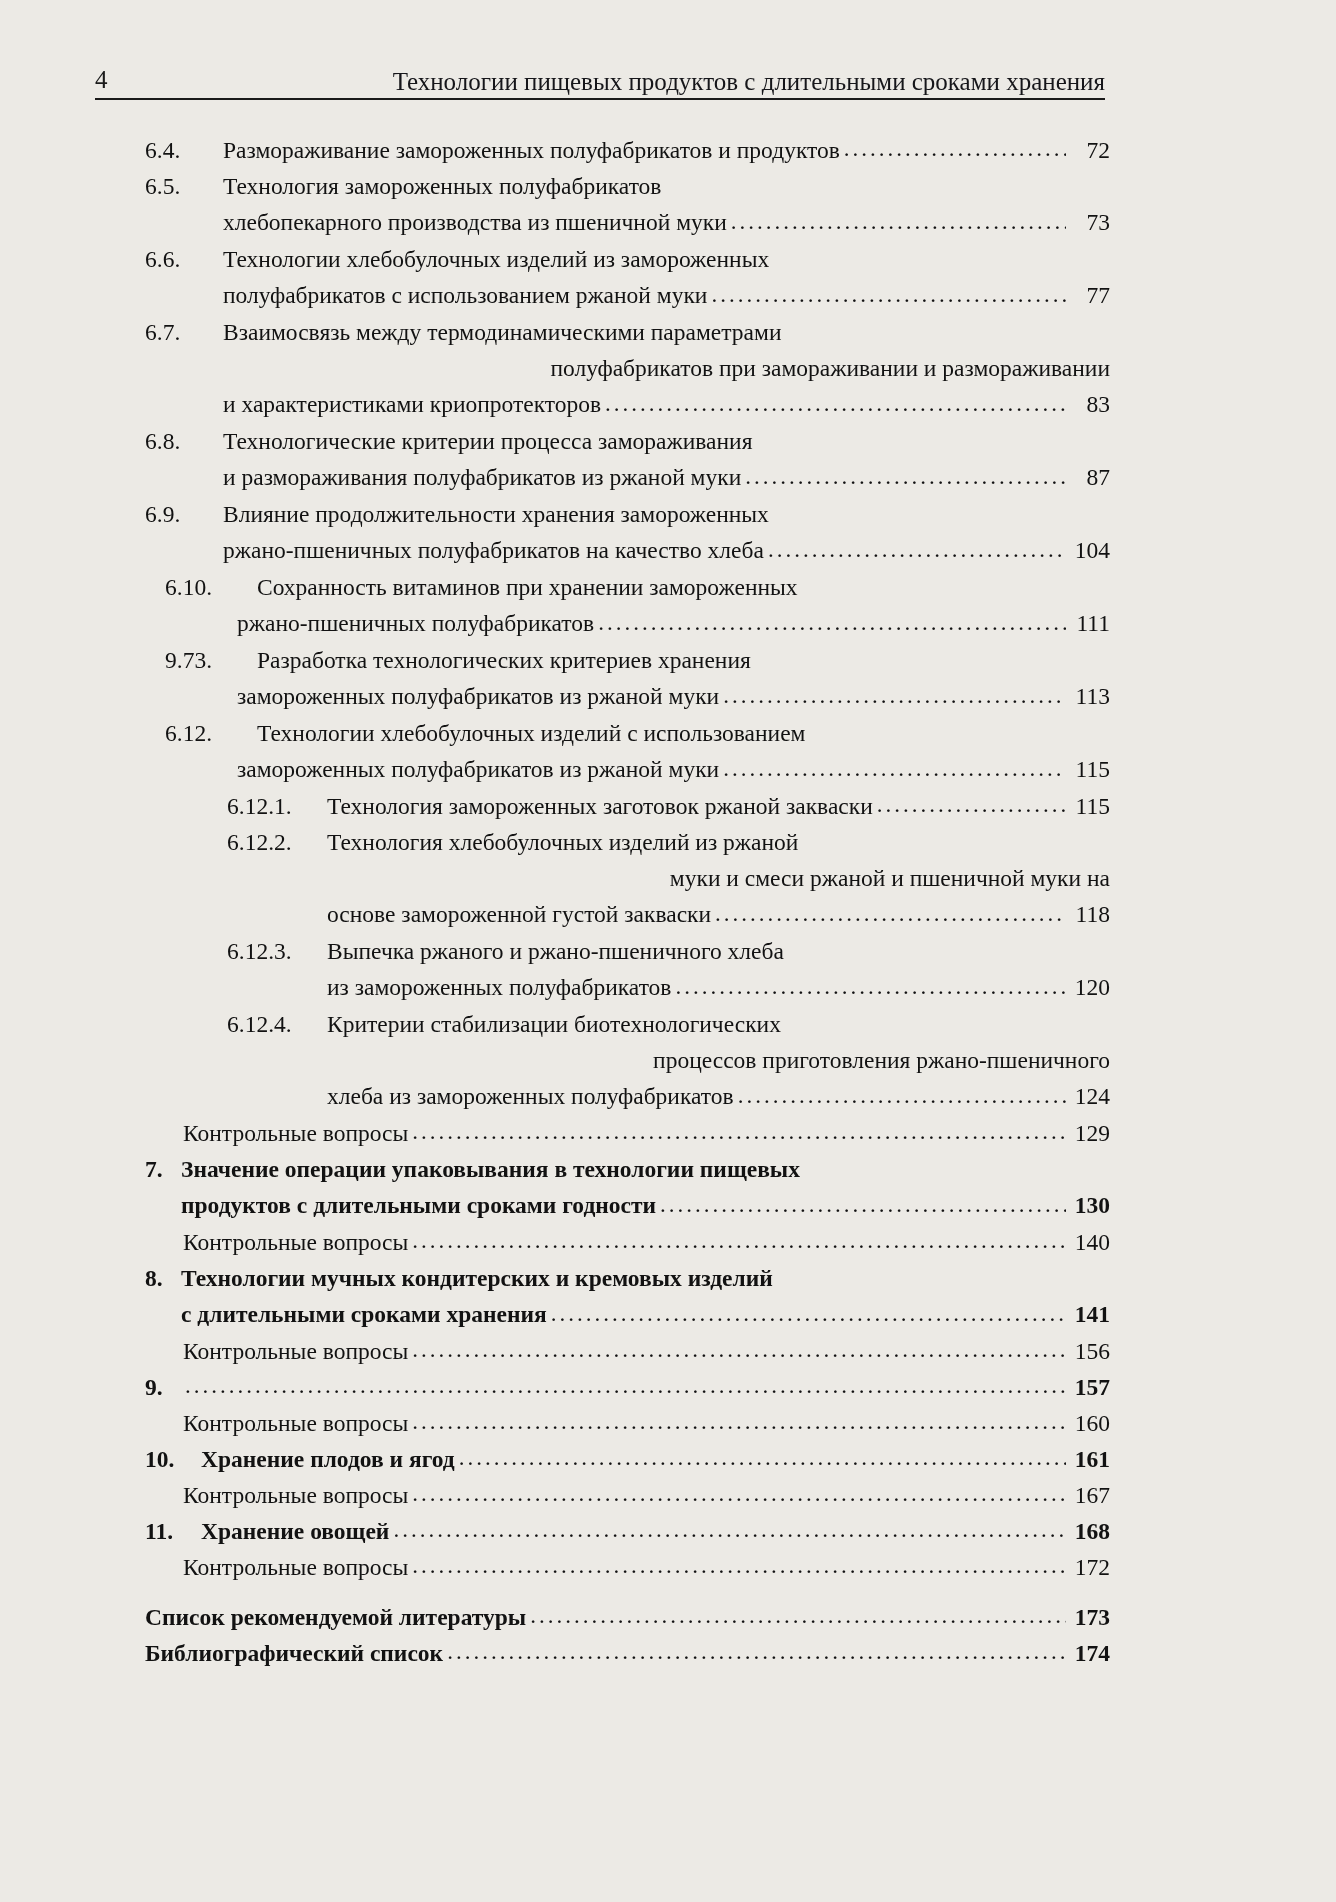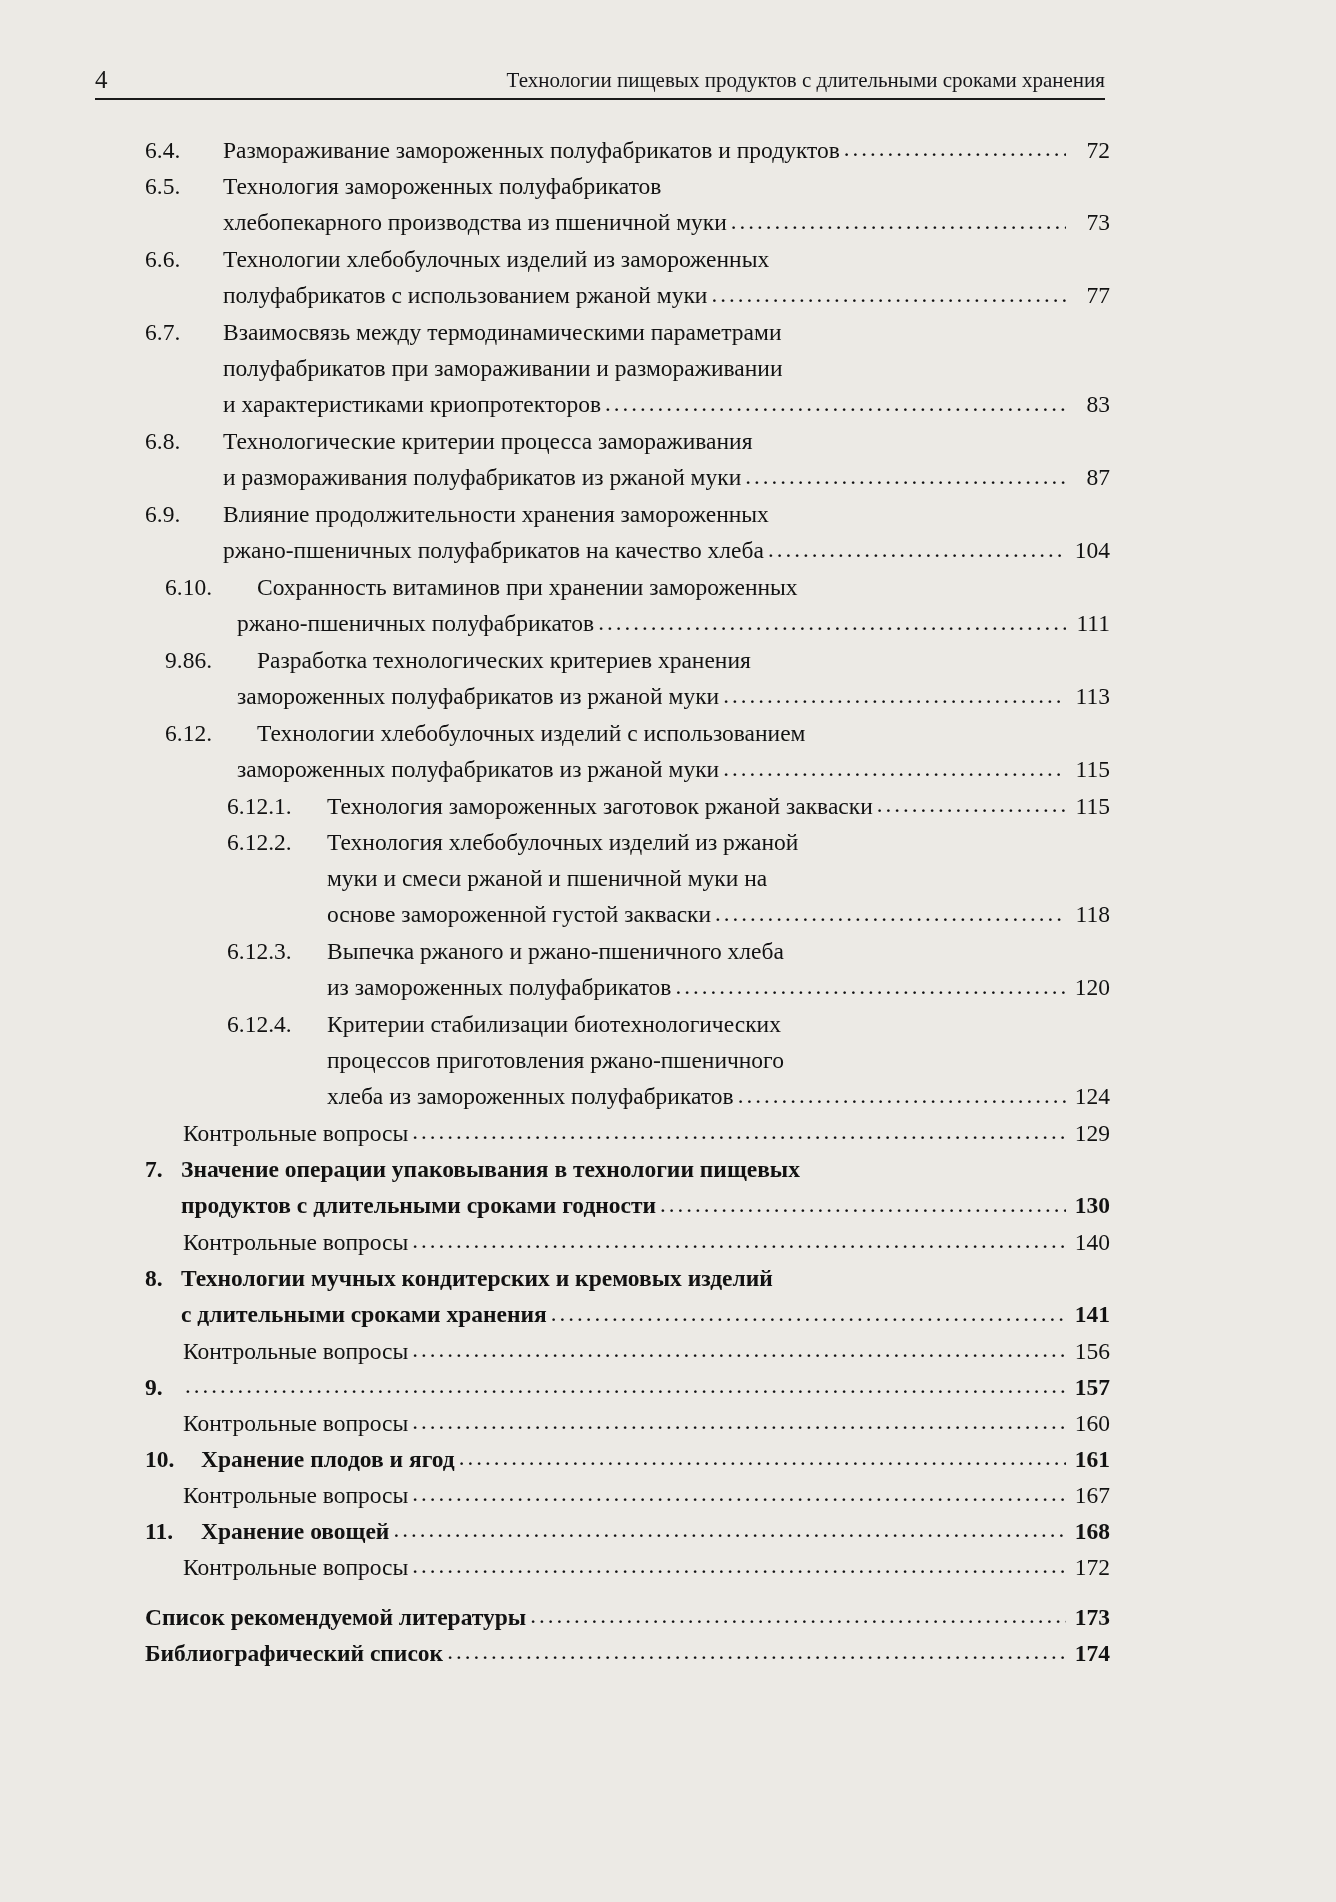--- a/index.html
+++ b/index.html
@@ -36,21 +36,21 @@
     position: absolute;
     left: 0;
     top: 16px;
     font-size: 25px;
     color: #1b1b1b;
   }
   .header-title {
     position: absolute;
     right: -10px;
     top: 18px;
-    font-size: 21px;
+    font-size: 25px;
     color: #16161a;
     white-space: nowrap;
   }
   .header-rule {
     position: absolute;
     left: 0;
     right: -10px;
     top: 48px;
     border-top: 2px solid #1a1a1a;
   }
@@ -121,20 +121,21 @@
 
   .plain { padding-left: 0px; }
 
   .cont {
     display: flex;
     align-items: baseline;
     font-size: 23.5px;
     line-height: 36px;
     color: #121212;
     white-space: nowrap;
+    justify-content: flex-end;
   }
   .tail { margin-top: 14px; }
 </style>
 </head>
 <body>
 
 <div class="page">
   <div class="page-inner">
 
     <div class="header">
@@ -216,21 +217,21 @@
             <span class="txt">Сохранность витаминов при хранении замороженных</span>
           </div>
           <div class="cont">
             <span class="txt">ржано-пшеничных полуфабрикатов</span>
             <span class="dots">........................................................................................................................</span>
             <span class="pg">111</span>
           </div>
         </div>
         <div class="entry lvl2b">
           <div class="line">
-            <span class="num">9.86.</span>
+            <span class="num">9.73.</span>
             <span class="txt">Разработка технологических критериев хранения</span>
           </div>
           <div class="cont">
             <span class="txt">замороженных полуфабрикатов из ржаной муки</span>
             <span class="dots">........................................................................................................................</span>
             <span class="pg">113</span>
           </div>
         </div>
         <div class="entry lvl2b">
           <div class="line">

